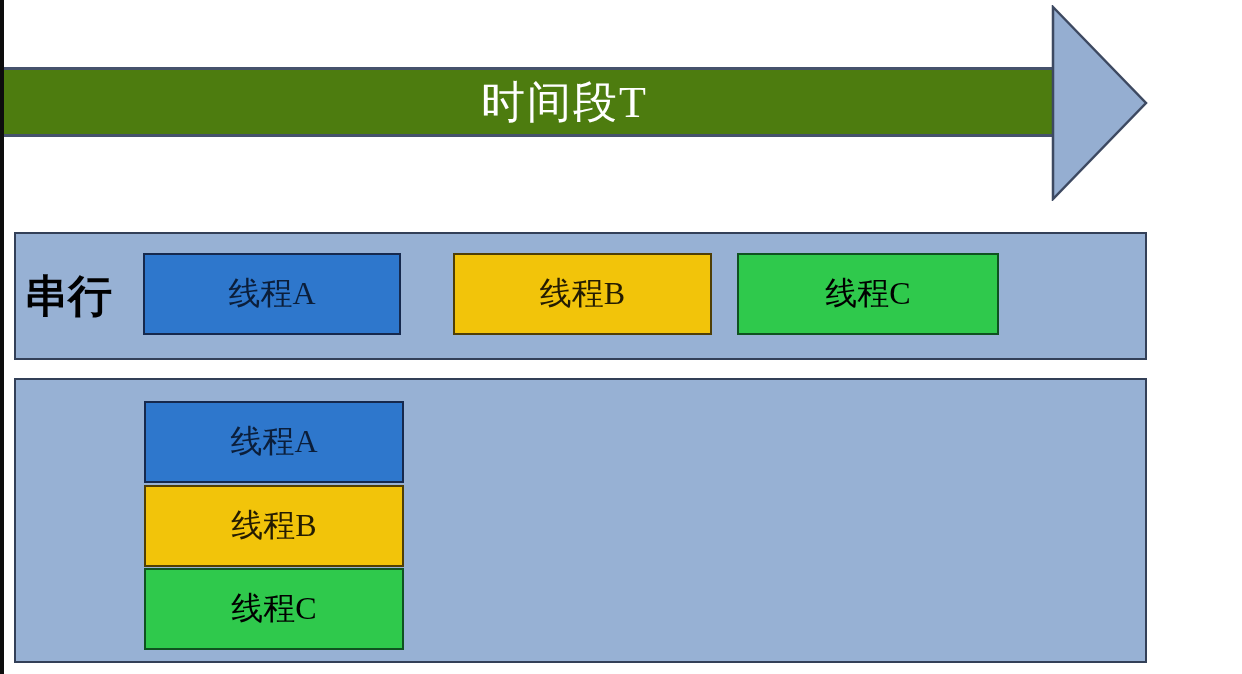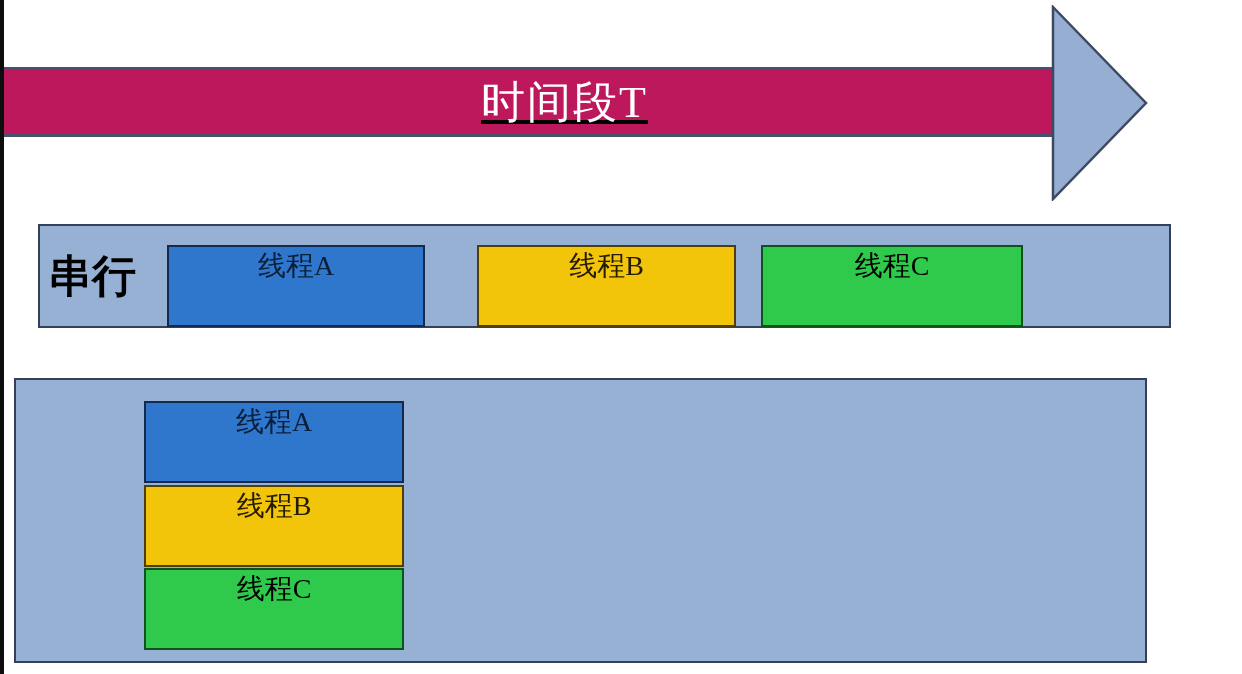--- a/index.html
+++ b/index.html
@@ -12,63 +12,62 @@
   }
   .edge-strip {
     position:absolute; left:0; top:0;
     width:4px; height:674px;
     background:#0d0d0d;
   }
   
   .arrow-body {
     position:absolute; left:4px; top:67px;
     width:1049px; height:70px;
-    background:#be185d;
+    background:#4d7c0f;
     border-top:3px solid #46526c;
     border-bottom:3px solid #46526c;
     box-sizing:border-box;
     display:flex; align-items:center; justify-content:center;
     padding-left:72px;
-    text-decoration:underline;
   }
   .arrow-label {
     color:#ffffff;
     font-size:44px;
     letter-spacing:2px;
     white-space:nowrap;
   }
   .arrow-head {
     position:absolute; left:1051px; top:5px;
     width:98px; height:196px;
   }
   
   .band {
     position:absolute; left:14px;
     width:1133px;
     background:#97b1d4;
     border:2px solid #334058;
     box-sizing:border-box;
   }
-  .band-serial   { top:224px; height:104px;margin-left:24px; }
+  .band-serial   { top:232px; height:128px; }
   .band-parallel { top:378px; height:285px; }
   .band-label {
     position:absolute; left:8px; top:50%;
     transform:translateY(-50%);
     color:#000000;
     font-weight:bold;
     font-size:44px;
     font-family:"Liberation Sans","DejaVu Sans",sans-serif;
     white-space:nowrap;
   }
   .band-parallel .band-label { left:12px; }
   .thread-box {
     position:absolute;
     box-sizing:border-box;
-    display:flex; align-items:flex-start; justify-content:center;
-    font-size:28px;
+    display:flex; align-items:center; justify-content:center;
+    font-size:32px;
     height:82px;
     white-space:nowrap;
   }
   .t-a { background:#2e77cc; border:2px solid #16294d; color:#0b1e3a; }
   .t-b { background:#f2c40a; border:2px solid #4f3e05; color:#241c02; }
   .t-c { background:#2fc94c; border:2px solid #0f5220; color:#000000; }
   
   .s-a { left:127px; top:19px; width:258px; }
   .s-b { left:437px; top:19px; width:259px; }
   .s-c { left:721px; top:19px; width:262px; }

